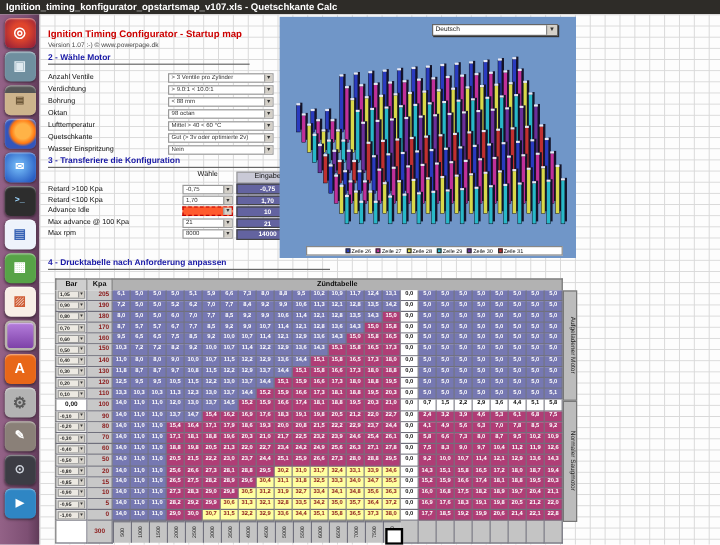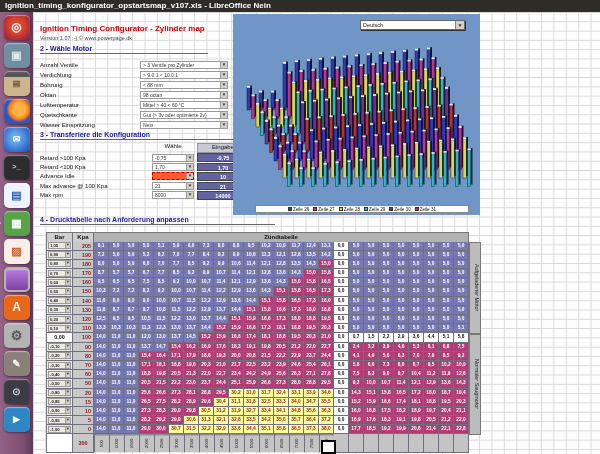--- a/index.html
+++ b/index.html
@@ -126,21 +126,21 @@
   .vlab { position:absolute; width:12px; background:#bcbcbc; border:1px solid #777;
     writing-mode:vertical-rl; font-size:5.4px; color:#222; text-align:center; overflow:hidden;}
   #vlab-top { left:436px; top:229.5px; height:92px; }
   #vlab-bot { left:436px; top:321.5px; height:101.3px; }
   #cursor-cell { left:288px; top:428px; width:15px; height:14px; border:2px solid #000; background:#fff;}
 </style>
 </head>
 <body>
 
 <div class="titlebar">
-  <span>Ignition_timing_konfigurator_opstartsmap_v107.xls - LibreOffice Nein</span>
+  <span>Ignition_timing_konfigurator_opstartsmap_v107.xls - Quetschkante Calc</span>
 </div>
 
 <div class="launcher" id="launcher">
     <div class="l-item ico-ubuntu-logo">
       <span>◎</span>
     </div>
     <div class="l-item ico-files">
       <span>▣</span>
     </div>
     <div class="l-item ico-file-manager">
@@ -178,21 +178,21 @@
     </div>
     <div class="l-item ico-camera-app">
       <span>⊙</span>
     </div>
     <div class="l-item ico-media-player">
       <span>▶</span>
     </div>
   </div>
 
 <div class="sheet">
-  <div class="abs s-title">Ignition Timing Configurator - Zylinder map</div>
+  <div class="abs s-title">Ignition Timing Configurator - Startup map</div>
   <div class="abs s-version">Version 1.07 :-) © www.powerpage.dk</div>
   <div class="abs sec-head" id="sec2-head">2 - Wähle Motor</div>
   <div class="abs" id="form">
       <div class="f-row">
         <span class="f-label">Anzahl Ventile</span>
         <div class="combo">
           <span class="cv">&gt; 3 Ventile pro Zylinder</span>
           <span class="ca">▼</span>
         </div>
       </div>

